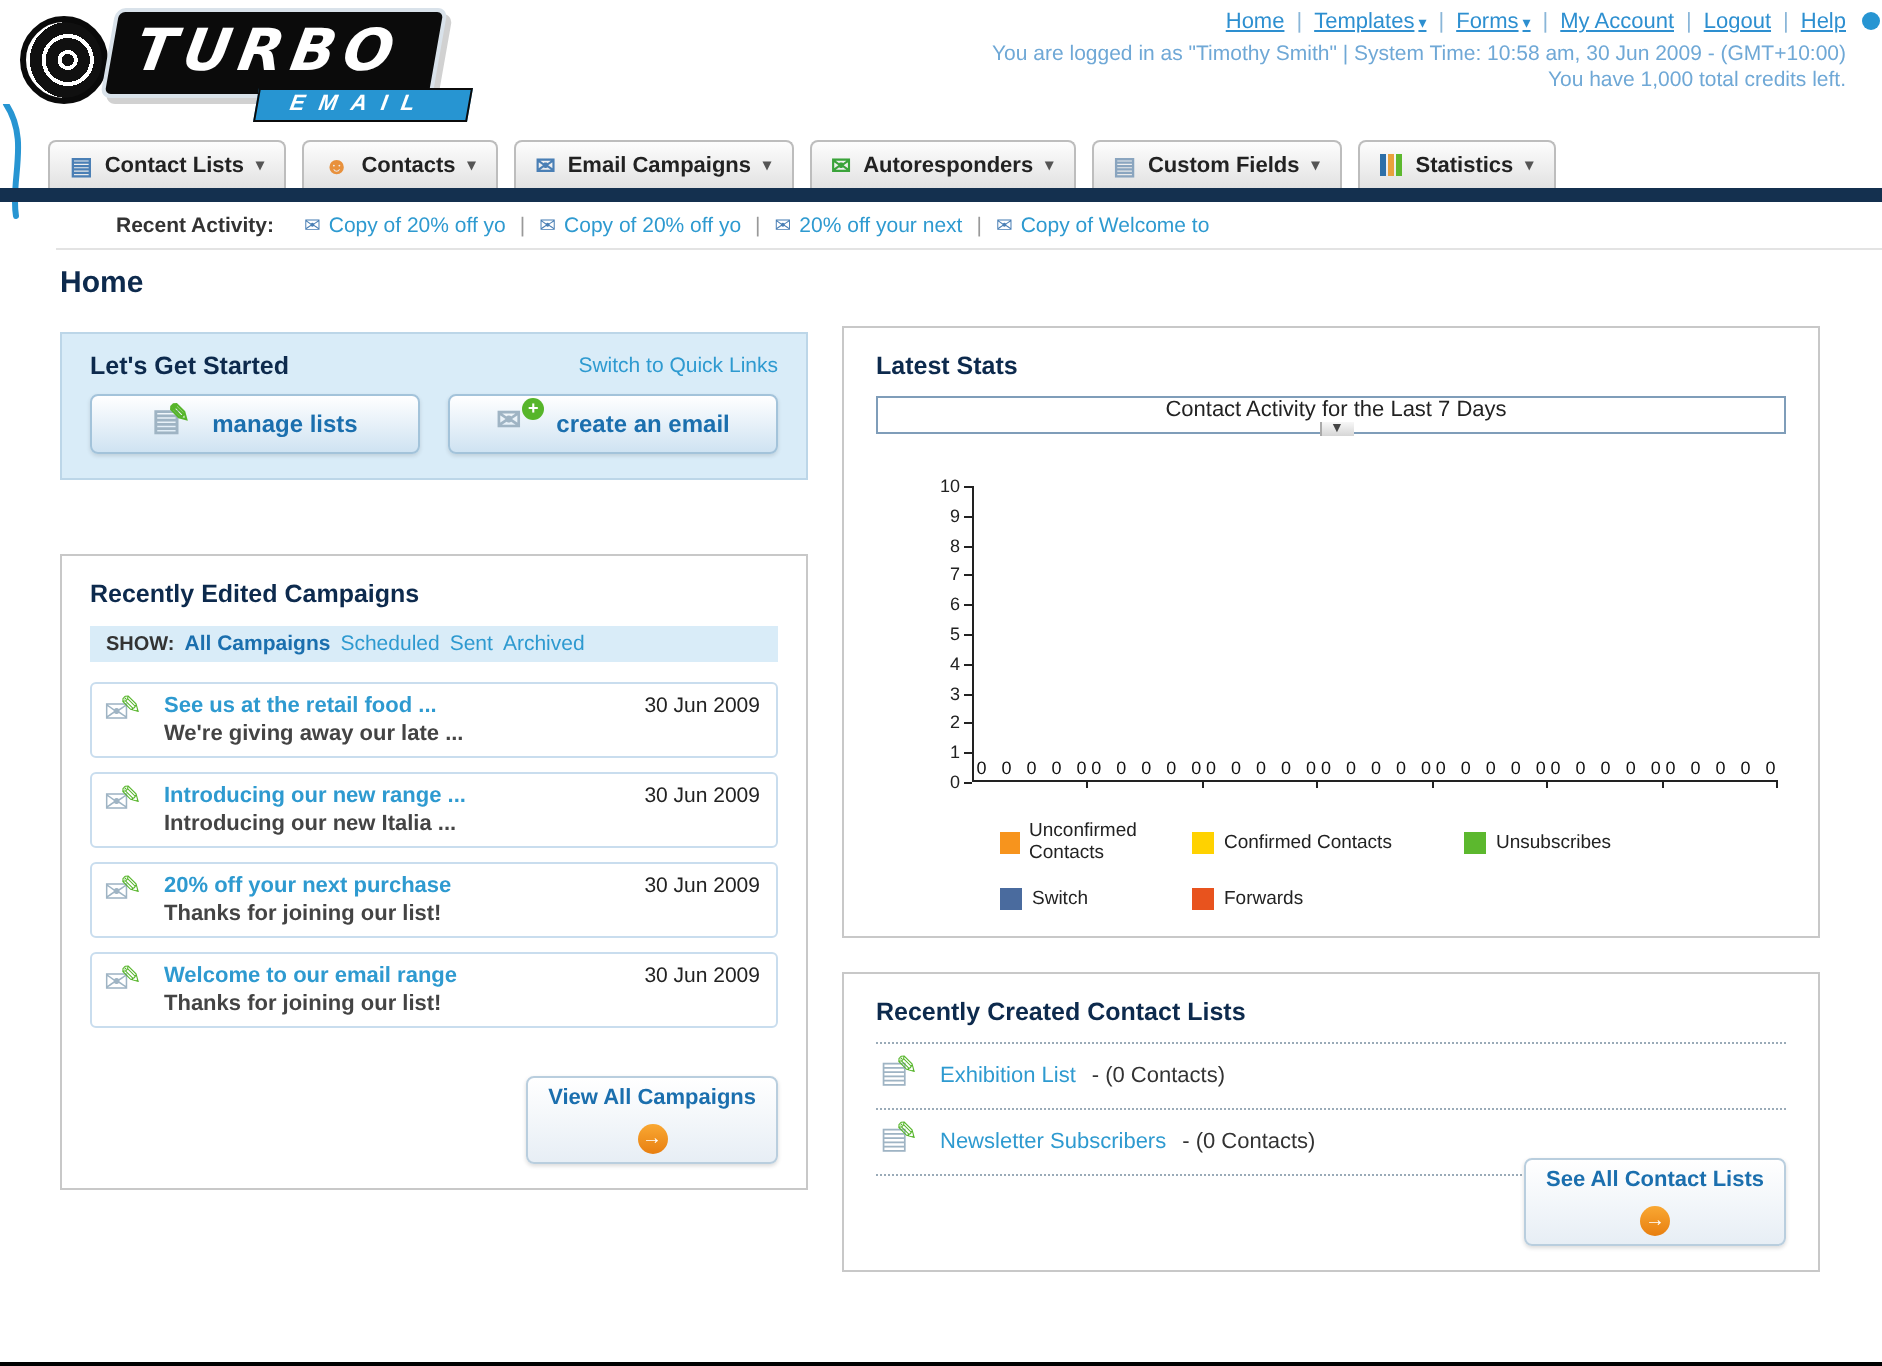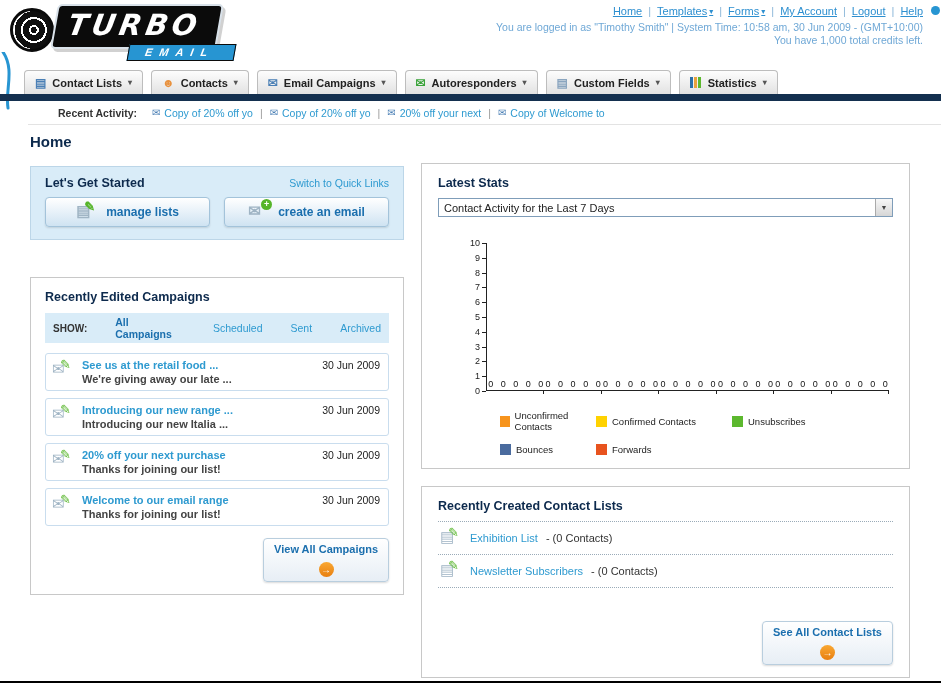--- a/index.html
+++ b/index.html
@@ -108,21 +108,21 @@
   .ico-pencil { position: absolute; left: 8px; top: -3px; font-size: 13px; color: #56b52a; line-height: 1; }
   .ico-plus {
     position: absolute; right: -2px; top: -4px; width: 11px; height: 11px; border-radius: 50%;
     background: #56b52a; color: #fff; font-size: 9px; line-height: 11px; text-align: center; font-weight: bold;
   }
 
   
   .panel-campaigns { left: 30px; top: 277px; width: 374px; height: 318px; padding: 12px 14px; }
   .show-bar {
     margin-top: 9px; background: #d9ecf8; padding: 3px 8px; font-size: 10px;
-    display: flex; align-items: center; gap: 28px;
+    display: flex; align-items: center; gap: 5px;
   }
   .show-label { font-weight: bold; color: #333; }
   .show-tab { color: #2e9ad0; font-size: 10.5px; cursor: pointer; }
   .show-tab.selected { font-weight: bold; color: #1b6fae; }
   .camp-list { margin-top: 10px; }
   .camp-item {
     border: 1px solid #c9ddee; border-radius: 3px; background: #fff;
     padding: 5px 8px 5px 6px; display: flex; align-items: flex-start; margin-bottom: 7px; cursor: pointer;
   }
   .camp-icon { margin: 2px 8px 0 0; }
@@ -141,21 +141,21 @@
   .arrow-circle {
     width: 15px; height: 15px; border-radius: 50%;
     background: linear-gradient(#f9a833, #e87f10); color: #fff;
     font-size: 10px; line-height: 15px; text-align: center; font-weight: bold;
   }
 
   
   .panel-stats { left: 421px; top: 163px; width: 489px; height: 306px; padding: 12px 16px; }
   .select {
     margin-top: 8px; height: 19px; border: 1px solid #7f9db9; background: #fff;
-    display: flex; align-items: center; padding-left: 5px; font-size: 11px; cursor: pointer;
+    display: flex; align-items: center; padding-left: 5px; font-size: 11px; cursor: pointer; flex-direction: column;
   }
   .select-value { flex: 1; }
   .select-btn {
     width: 17px; height: 17px; margin-right: 0;
     background: linear-gradient(#f7f7f7, #d6d6d6); border-left: 1px solid #aaa;
     font-size: 7px; color: #444; display: flex; align-items: center; justify-content: center;
   }
   .chart-wrap { margin: 26px 4px 0 22px; }
   .chart-flex { display: flex; }
   .chart-y { position: relative; width: 26px; height: 148px; font-size: 9px; color: #222; }
@@ -169,21 +169,21 @@
   .chart-cats { display: flex; margin-left: 27px; font-size: 11px; color: #222; }
   .chart-cat { flex: 1; text-align: center; padding-top: 3px; }
   .legend {
     display: grid; grid-template-columns: 96px 136px auto; gap: 12px 0;
     margin: 16px 0 0 40px; font-size: 9.5px; color: #222;
   }
   .legend-item { display: flex; align-items: center; gap: 5px; }
   .swatch { width: 11px; height: 11px; display: inline-block; }
 
   
-  .panel-lists { left: 421px; top: 486px; width: 489px; height: 192px; padding: 12px 16px; }
+  .panel-lists { left: 421px; top: 486px; width: 489px; height: 150px; padding: 12px 16px; }
   .cl-list { margin-top: 8px; }
   .cl-item {
     display: flex; align-items: center; gap: 8px; padding: 7px 2px;
     border-top: 1px dotted #9aabb8; font-size: 11px;
   }
   .cl-item:last-child { border-bottom: 1px dotted #9aabb8; }
   .cl-link { color: #2e9ad0; cursor: pointer; }
   .cl-detail { color: #333; }
   .see-all-row { position: absolute; right: 16px; bottom: 12px; }
 
@@ -460,21 +460,21 @@
         <div class="legend-item">
           <span class="swatch" style="background: rgb(255, 210, 0);"></span>
           <span>Confirmed Contacts</span>
         </div>
         <div class="legend-item">
           <span class="swatch" style="background: rgb(92, 184, 46);"></span>
           <span>Unsubscribes</span>
         </div>
         <div class="legend-item">
           <span class="swatch" style="background: rgb(74, 107, 158);"></span>
-          <span>Bounces</span>
+          <span>Switch</span>
         </div>
         <div class="legend-item">
           <span class="swatch" style="background: rgb(232, 83, 30);"></span>
           <span>Forwards</span>
         </div>
       </div>
   </div>
 </div>
 
 <div class="panel panel-lists">

